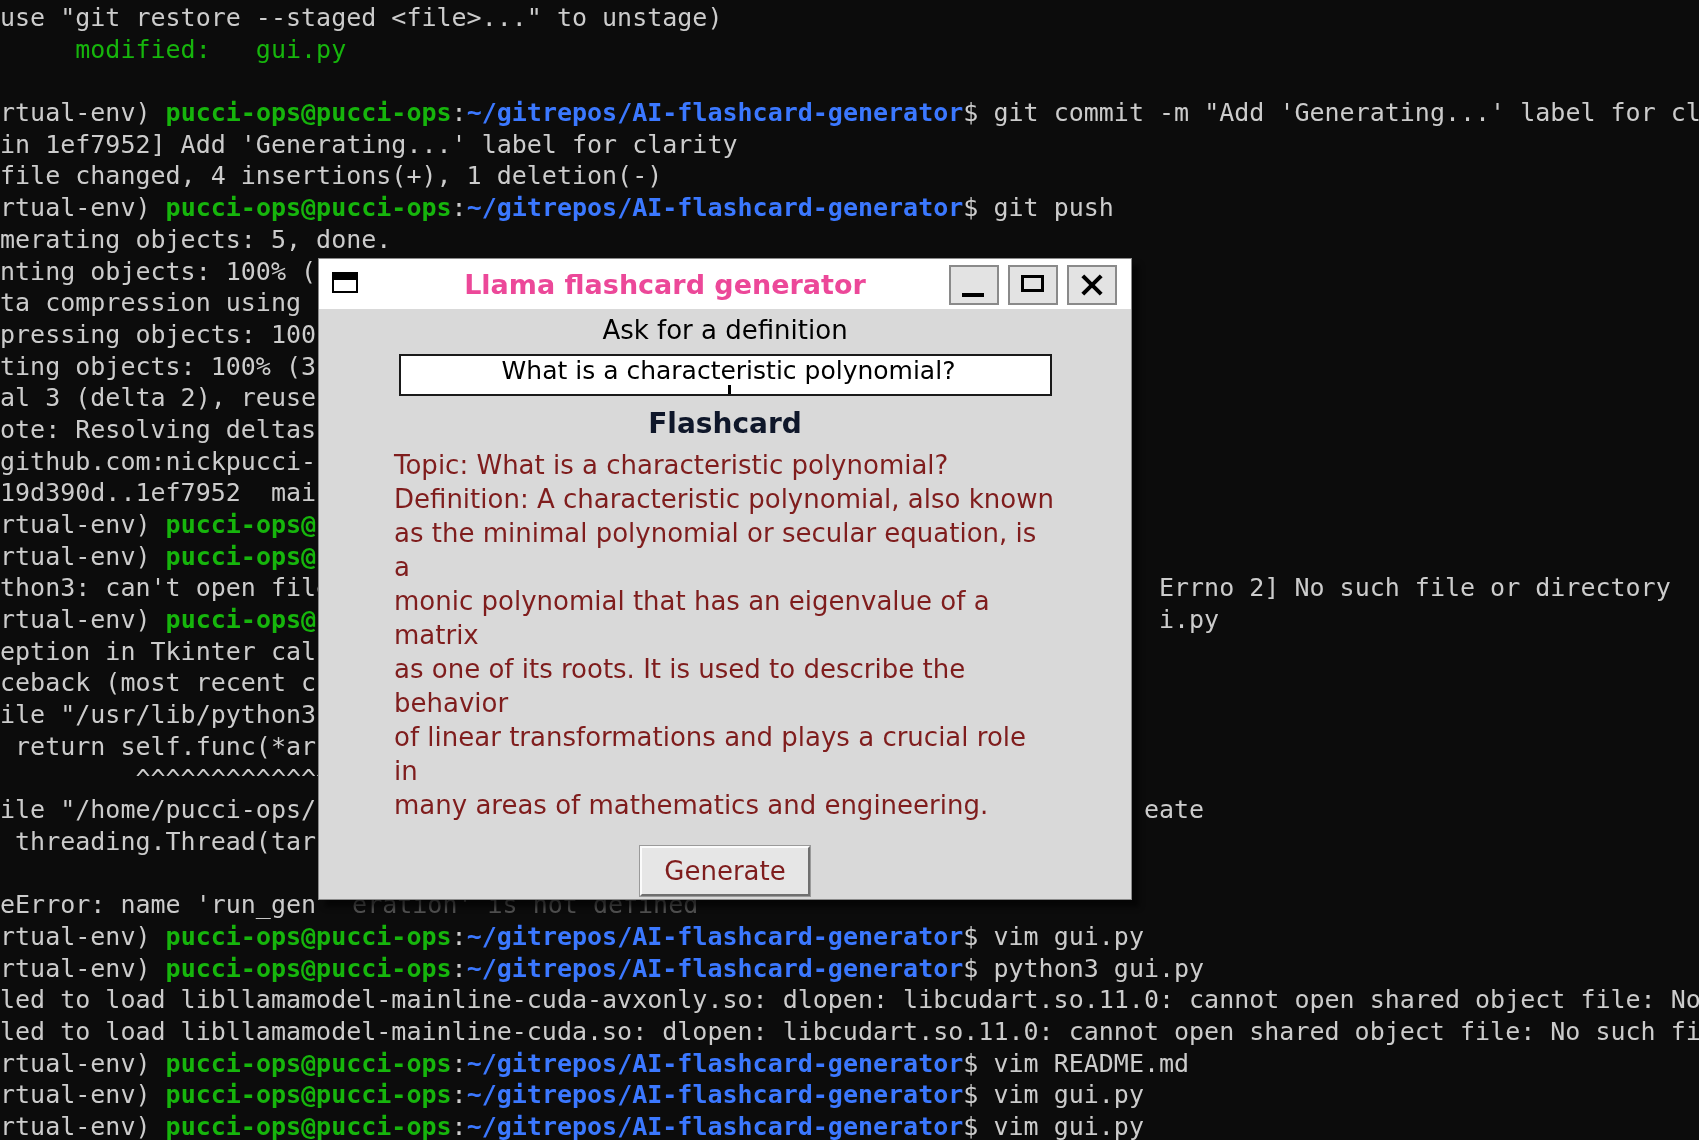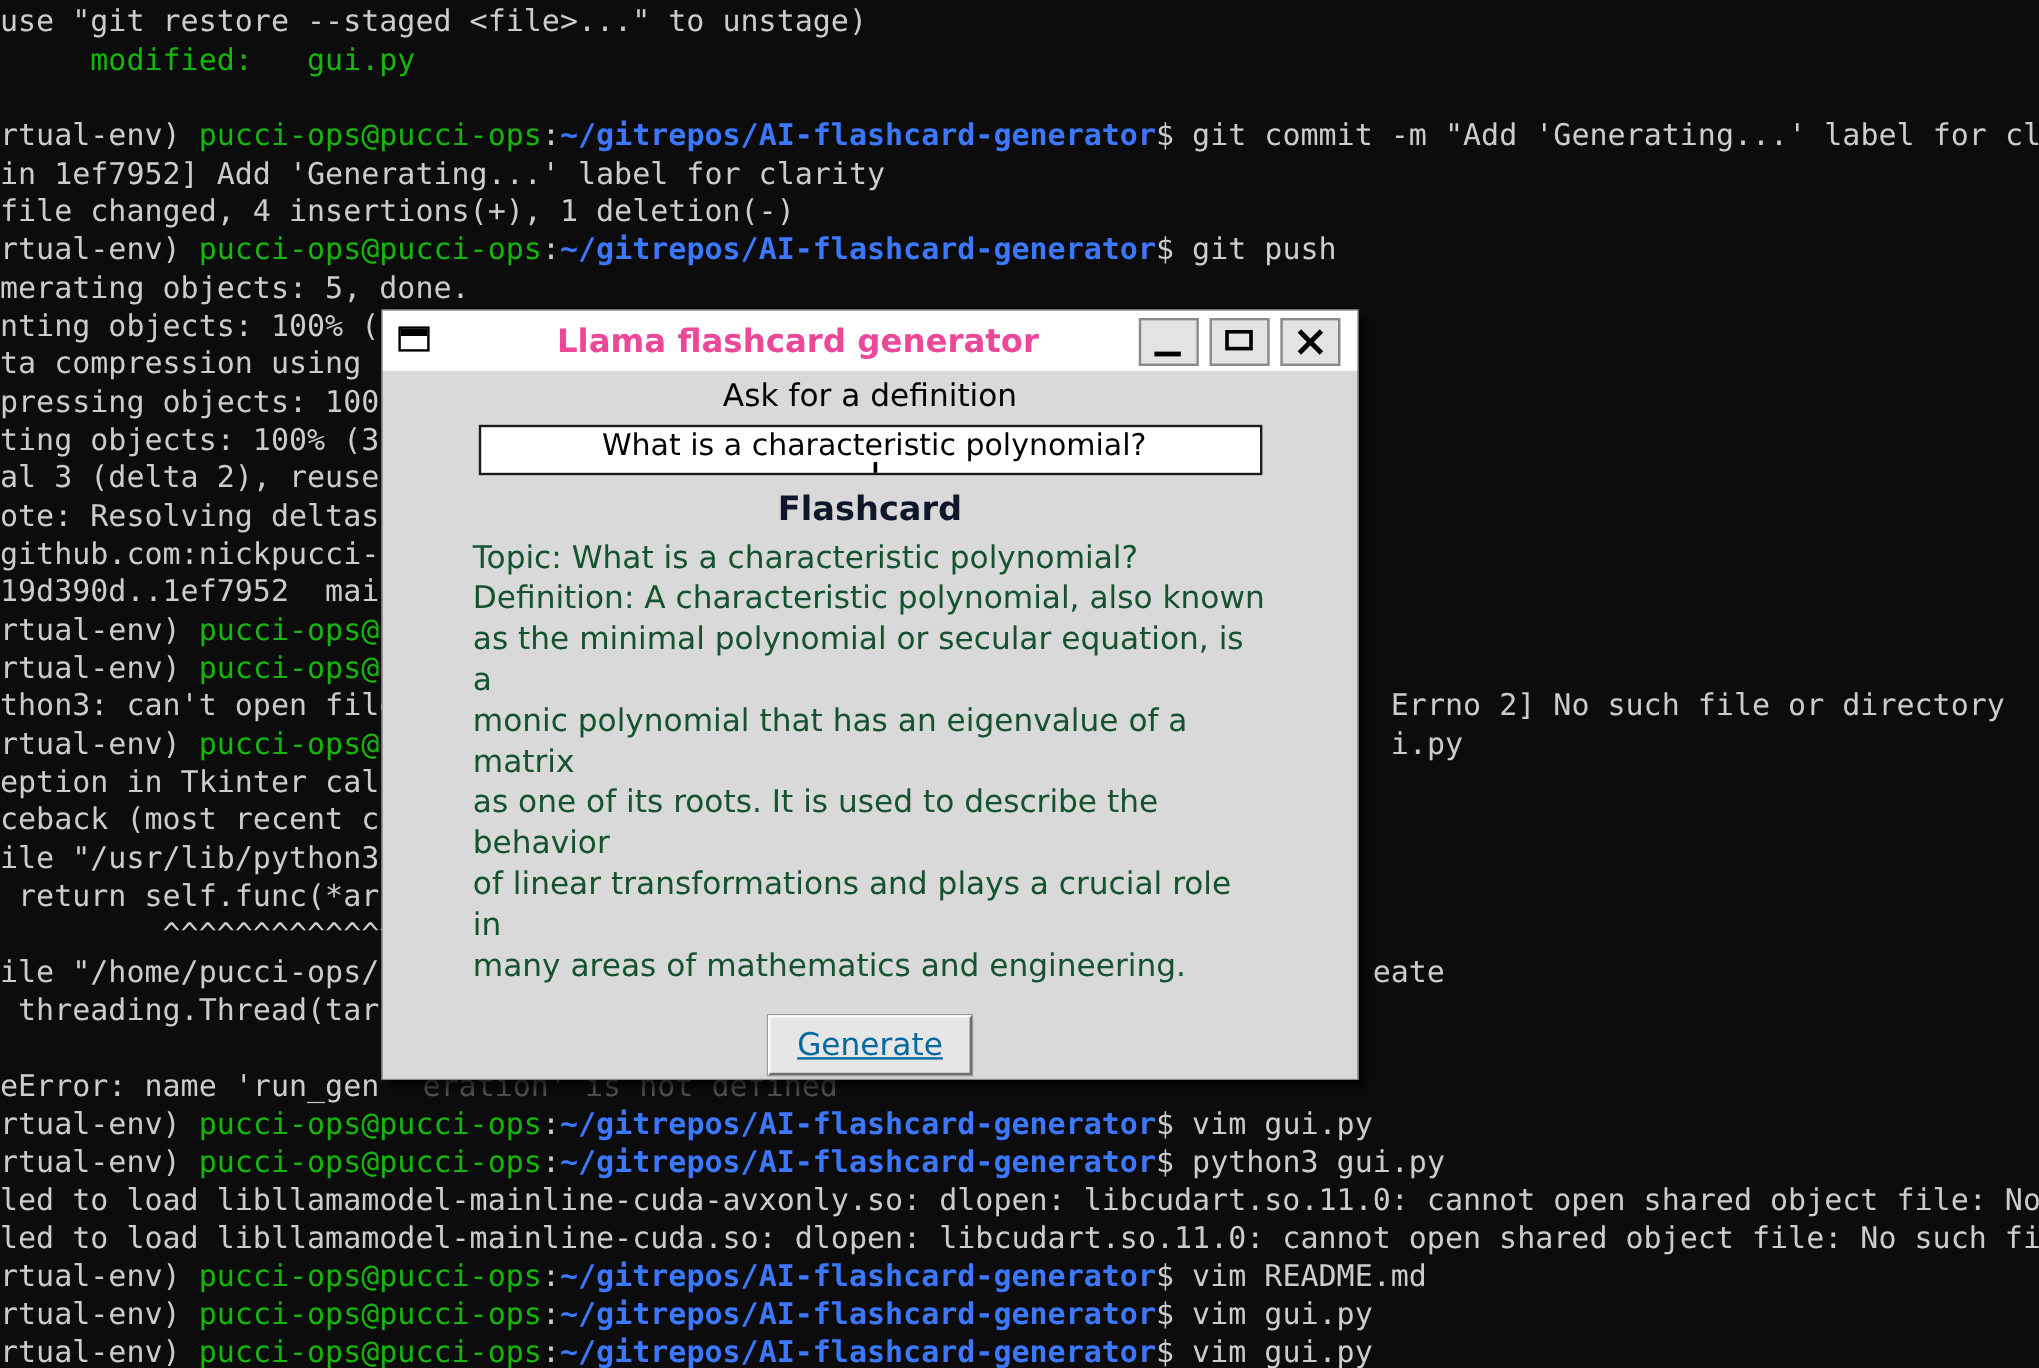--- a/index.html
+++ b/index.html
@@ -11,21 +11,21 @@
   
   #terminal{
     position:absolute;inset:0;
     padding-top:2px;
     white-space:pre;
     font-size:25px;
     overflow:hidden;
   }
   .trow{height:31.7px;line-height:31.7px;white-space:pre;}
   .seg-w{color:#cccccc;}
-  .seg-g{color:#16b50c;font-weight:normal;}
+  .seg-g{color:#16b50c;font-weight:bold;}
   .seg-m{color:#16b50c;text-align:right;}
   .seg-b{color:#3b78ff;font-weight:bold;}
   .seg-d{color:#4f4f4f;margin-left:36px;}
   
   #app-window{
     position:absolute;left:318px;top:258px;width:814px;height:642px;
     background:#d9d9d9;
     border:1px solid #8a8a8a;
     box-shadow:7px 7px 5px rgba(0,0,0,0.55);
     font-family:"DejaVu Sans",sans-serif;
@@ -69,30 +69,29 @@
     background:#ffffff;border:2px solid #1a1a1a;box-sizing:border-box;
     display:flex;align-items:center;padding-left:7px;
     font-size:25px;color:#000;cursor:text;flex-direction:column;
   }
   #entry .caret{display:inline-block;width:3px;height:27px;background:#000;margin-left:1px;}
   #flash-heading{
     margin-top:11px;text-align:center;font-size:28px;font-weight:bold;color:#0f172a;
   }
   #flash-text{
     margin:8px auto 12px auto;width:662px;
-    font-size:26px;line-height:34px;color:#14532d;text-align:left;
+    font-size:26px;line-height:34px;color:#7f1d1d;text-align:left;
   }
   #generate-btn{
     display:block;margin:24px auto 0 auto;width:170px;height:50px;
     background:#e6e6e6;
     border:2px solid;border-color:#fbfbfb #6f6f6f #6f6f6f #fbfbfb;
     box-shadow:0 0 0 1px #9a9a9a;
-    font-family:"DejaVu Sans",sans-serif;font-size:26px;color:#0369a1;
+    font-family:"DejaVu Sans",sans-serif;font-size:26px;color:#7f1d1d;
     cursor:pointer;
-    text-decoration:underline;
   }
 </style>
 </head>
 <body>
 
 <div id="terminal"><div class="trow"><span class="seg-w">use "git restore --staged &lt;file&gt;..." to unstage)</span></div><div class="trow"><span class="seg-m">     modified:   gui.py</span></div><div class="trow"></div><div class="trow"><span class="seg-w">rtual-env) </span><span class="seg-g">pucci-ops@pucci-ops</span><span class="seg-w">:</span><span class="seg-b">~/gitrepos/AI-flashcard-generator</span><span class="seg-w">$ git commit -m "Add 'Generating...' label for cl</span></div><div class="trow"><span class="seg-w">in 1ef7952] Add 'Generating...' label for clarity</span></div><div class="trow"><span class="seg-w">file changed, 4 insertions(+), 1 deletion(-)</span></div><div class="trow"><span class="seg-w">rtual-env) </span><span class="seg-g">pucci-ops@pucci-ops</span><span class="seg-w">:</span><span class="seg-b">~/gitrepos/AI-flashcard-generator</span><span class="seg-w">$ git push</span></div><div class="trow"><span class="seg-w">merating objects: 5, done.</span></div><div class="trow"><span class="seg-w">nting objects: 100% (</span></div><div class="trow"><span class="seg-w">ta compression using </span></div><div class="trow"><span class="seg-w">pressing objects: 100</span></div><div class="trow"><span class="seg-w">ting objects: 100% (3</span></div><div class="trow"><span class="seg-w">al 3 (delta 2), reuse</span></div><div class="trow"><span class="seg-w">ote: Resolving deltas</span></div><div class="trow"><span class="seg-w">github.com:nickpucci-</span></div><div class="trow"><span class="seg-w">19d390d..1ef7952  mai</span></div><div class="trow"><span class="seg-w">rtual-env) </span><span class="seg-g">pucci-ops@</span></div><div class="trow"><span class="seg-w">rtual-env) </span><span class="seg-g">pucci-ops@</span></div><div class="trow"><span class="seg-w">thon3: can't open file</span><span class="seg-w">                                                       </span><span class="seg-w">Errno 2] No such file or directory</span></div><div class="trow"><span class="seg-w">rtual-env) </span><span class="seg-g">pucci-ops@</span><span class="seg-w">                                                        </span><span class="seg-w">i.py</span></div><div class="trow"><span class="seg-w">eption in Tkinter cal</span></div><div class="trow"><span class="seg-w">ceback (most recent c</span></div><div class="trow"><span class="seg-w">ile "/usr/lib/python3</span></div><div class="trow"><span class="seg-w"> return self.func(*ar</span></div><div class="trow"><span class="seg-w">         ^^^^^^^^^^^^^</span></div><div class="trow"><span class="seg-w">ile "/home/pucci-ops/</span><span class="seg-w">                                                       </span><span class="seg-w">eate</span></div><div class="trow"><span class="seg-w"> threading.Thread(tar</span></div><div class="trow"></div><div class="trow"><span class="seg-w">eError: name 'run_gen</span><span class="seg-d">eration' is not defined</span></div><div class="trow"><span class="seg-w">rtual-env) </span><span class="seg-g">pucci-ops@pucci-ops</span><span class="seg-w">:</span><span class="seg-b">~/gitrepos/AI-flashcard-generator</span><span class="seg-w">$ vim gui.py</span></div><div class="trow"><span class="seg-w">rtual-env) </span><span class="seg-g">pucci-ops@pucci-ops</span><span class="seg-w">:</span><span class="seg-b">~/gitrepos/AI-flashcard-generator</span><span class="seg-w">$ python3 gui.py</span></div><div class="trow"><span class="seg-w">led to load libllamamodel-mainline-cuda-avxonly.so: dlopen: libcudart.so.11.0: cannot open shared object file: No</span></div><div class="trow"><span class="seg-w">led to load libllamamodel-mainline-cuda.so: dlopen: libcudart.so.11.0: cannot open shared object file: No such fi</span></div><div class="trow"><span class="seg-w">rtual-env) </span><span class="seg-g">pucci-ops@pucci-ops</span><span class="seg-w">:</span><span class="seg-b">~/gitrepos/AI-flashcard-generator</span><span class="seg-w">$ vim README.md</span></div><div class="trow"><span class="seg-w">rtual-env) </span><span class="seg-g">pucci-ops@pucci-ops</span><span class="seg-w">:</span><span class="seg-b">~/gitrepos/AI-flashcard-generator</span><span class="seg-w">$ vim gui.py</span></div><div class="trow"><span class="seg-w">rtual-env) </span><span class="seg-g">pucci-ops@pucci-ops</span><span class="seg-w">:</span><span class="seg-b">~/gitrepos/AI-flashcard-generator</span><span class="seg-w">$ vim gui.py</span></div></div>
 
 <div id="app-window">
   <div id="titlebar">
     <span id="win-menu-icon"></span>

